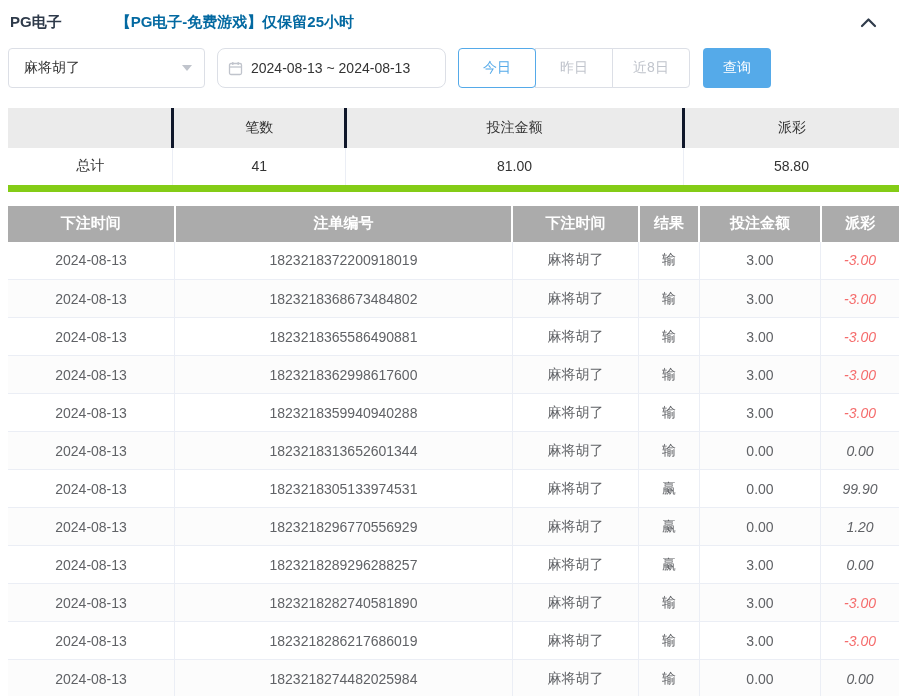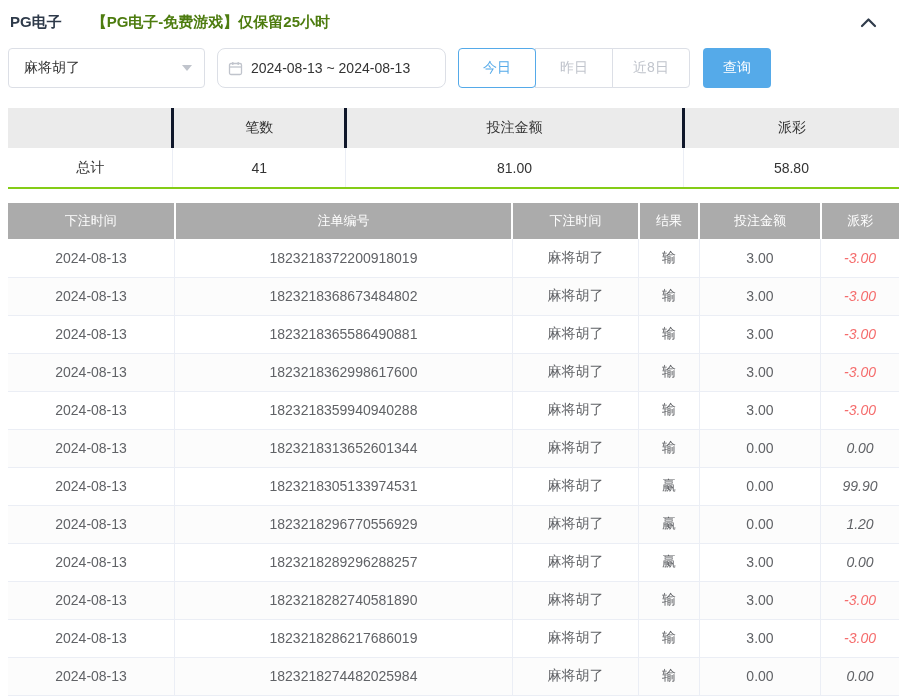--- a/index.html
+++ b/index.html
@@ -5,23 +5,23 @@
   * { box-sizing: border-box; margin: 0; padding: 0; }
   html, body { width: 907px; height: 696px; overflow: hidden; }
   body {
     font-family: "Liberation Sans", "DejaVu Sans", sans-serif;
     background: #ffffff;
     font-size: 14px;
     color: #333;
   }
 
   
-  .panel-header { display: flex; align-items: center; padding: 13px 10px 0 10px; }
+  .panel-header { display: flex; align-items: center; padding: 13px 10px 0 10px; gap: 24px; }
   .panel-title { font-size: 15px; font-weight: 700; color: #2e3a4a; }
-  .panel-notice { margin-left: 30px; font-size: 15px; font-weight: 700; color: #4d7c0f; }
+  .panel-notice { margin-left: 30px; font-size: 15px; font-weight: 700; color: #0369a1; }
   .collapse-btn { margin-left: auto; margin-right: 20px; cursor: pointer; display: flex; align-items: center; }
 
   
   .filters { display: flex; align-items: center; margin: 16px 8px 0 8px; }
   .select-box {
     width: 197px; height: 40px; border: 1px solid #dcdfe6; border-radius: 4px;
     display: flex; align-items: center; justify-content: space-between;
     padding: 0 12px 0 15px; cursor: pointer; background: #fff;
   }
   .caret-down {
@@ -52,28 +52,28 @@
   table { border-collapse: collapse; table-layout: fixed; width: 891px; margin: 0 8px; }
 
   .summary-table { margin-top: 20px; }
   .summary-table th {
     background: #ebebeb; height: 40px; font-weight: 400; font-size: 14px;
     color: #333; text-align: center; border-right: 3px solid #0f172a;
   }
   .summary-table th:last-child { border-right: none; }
   .summary-table td {
     height: 40px; text-align: center; color: #333; background: #fff;
-    border-bottom: 2px solid #84cc16; border-right: 1px solid #ebeef5;
+    border-bottom: 7px solid #84cc16; border-right: 1px solid #ebeef5;
   }
   .summary-table td:last-child { border-right: none; }
 
   .bet-table { margin-top: 14px; }
   .bet-table th {
-    background: #ababab; color: #fff; height: 36px; font-size: 13px;
-    font-weight: 400; text-align: center; border-right: 2px solid #fff;
+    background: #ababab; color: #fff; height: 36px; font-size: 15px;
+    font-weight: 700; text-align: center; border-right: 2px solid #fff;
   }
   .bet-table th:last-child { border-right: none; }
   .bet-table td {
     height: 38px; text-align: center; color: #606266; font-size: 14px;
     border-bottom: 1px solid #ebeef5; border-right: 1px solid #ebeef5;
     background: #fff; overflow: hidden; white-space: nowrap;
   }
   .bet-table td:last-child { border-right: none; font-style: italic; }
   .bet-table tbody tr:nth-child(even) td { background: #fcfcfc; }
   .bet-table td.neg { color: #f56c6c; }

